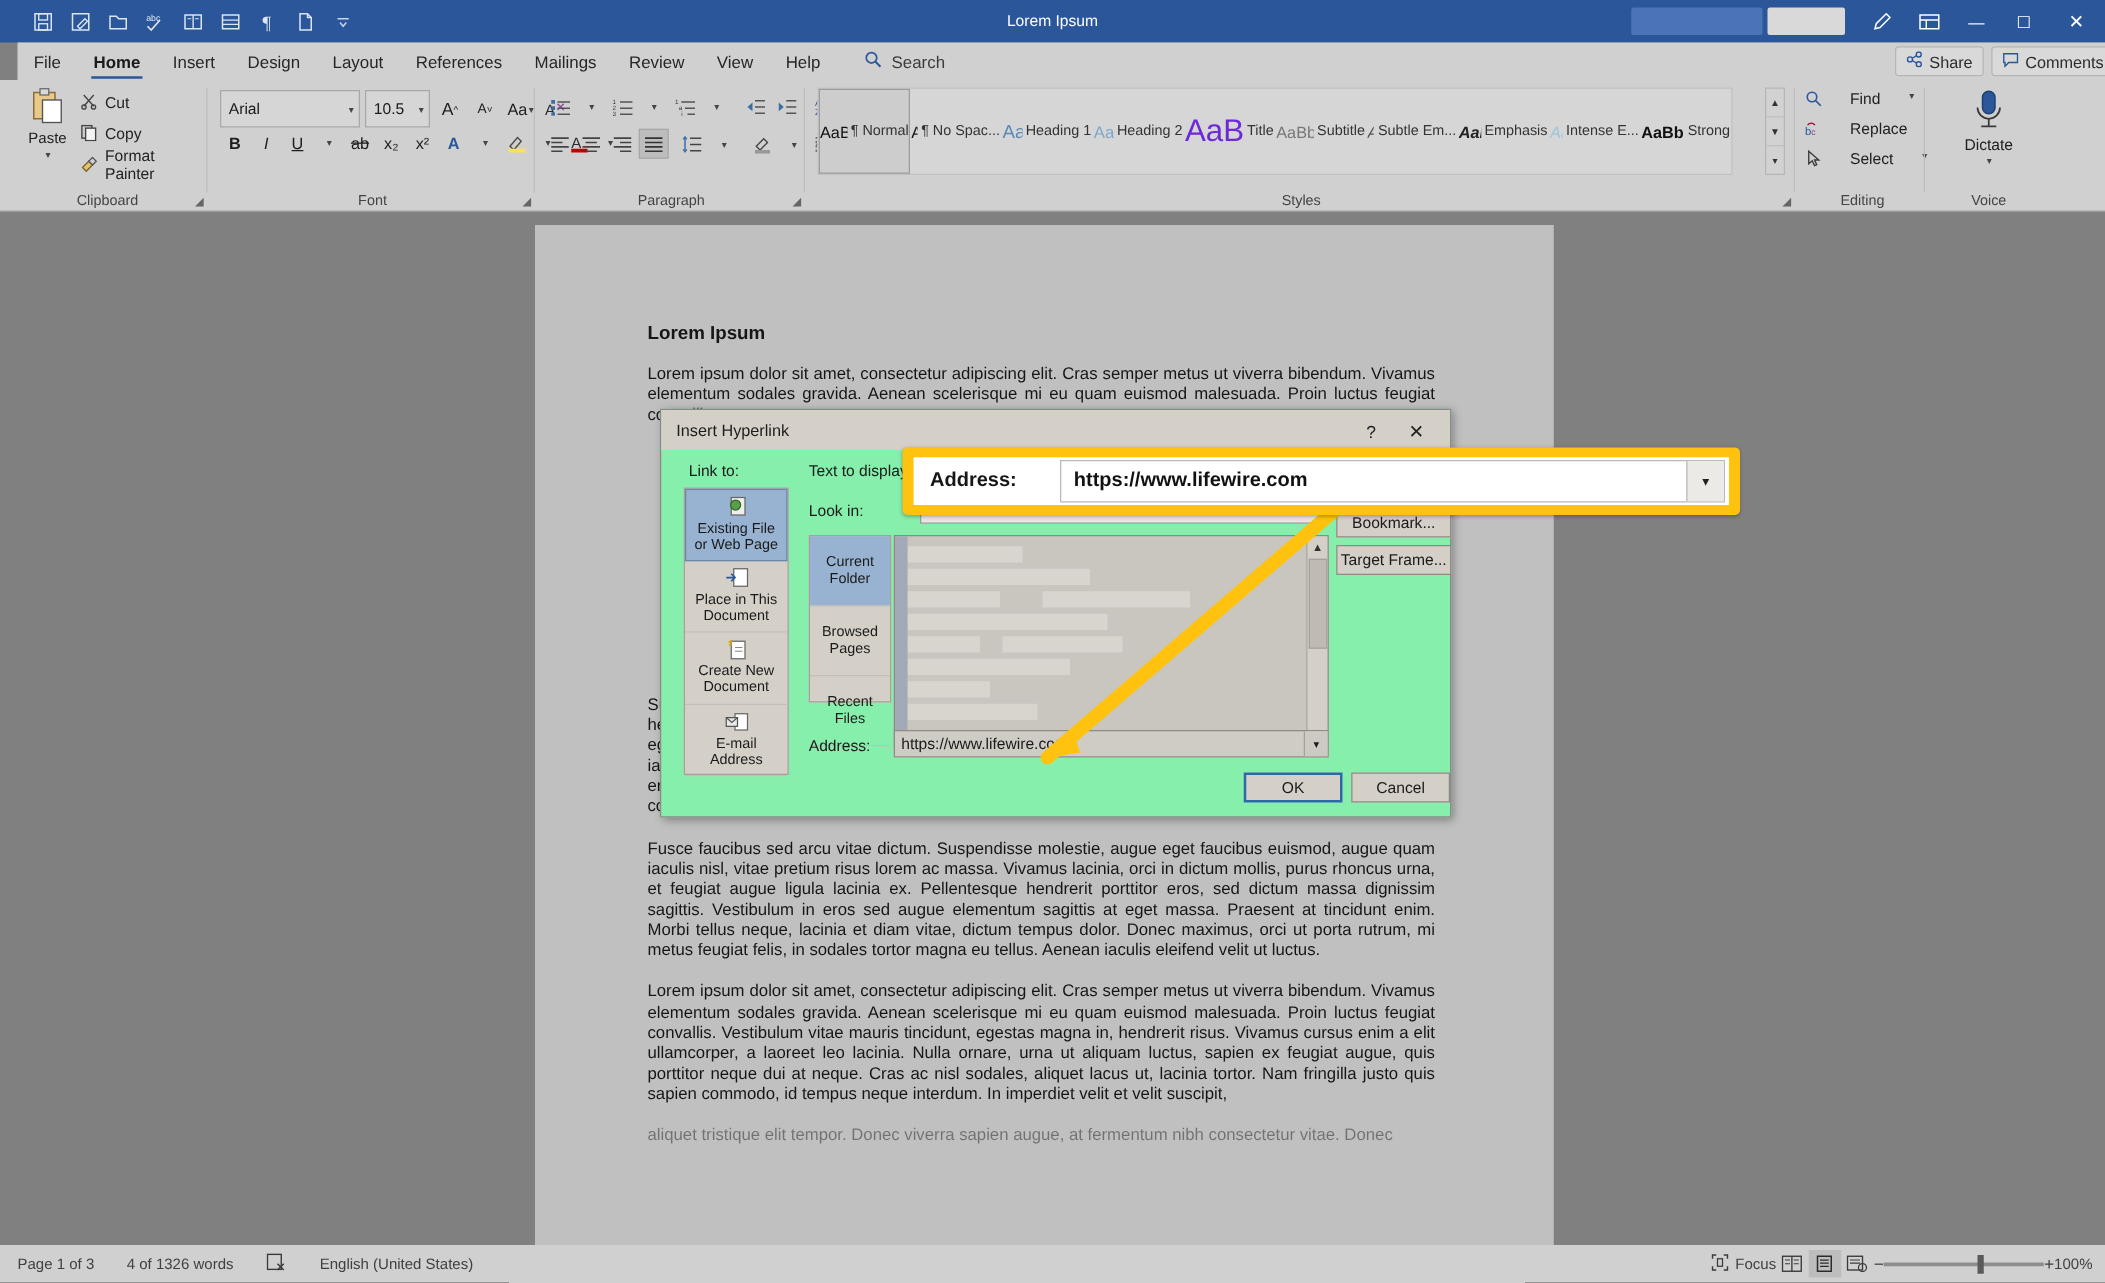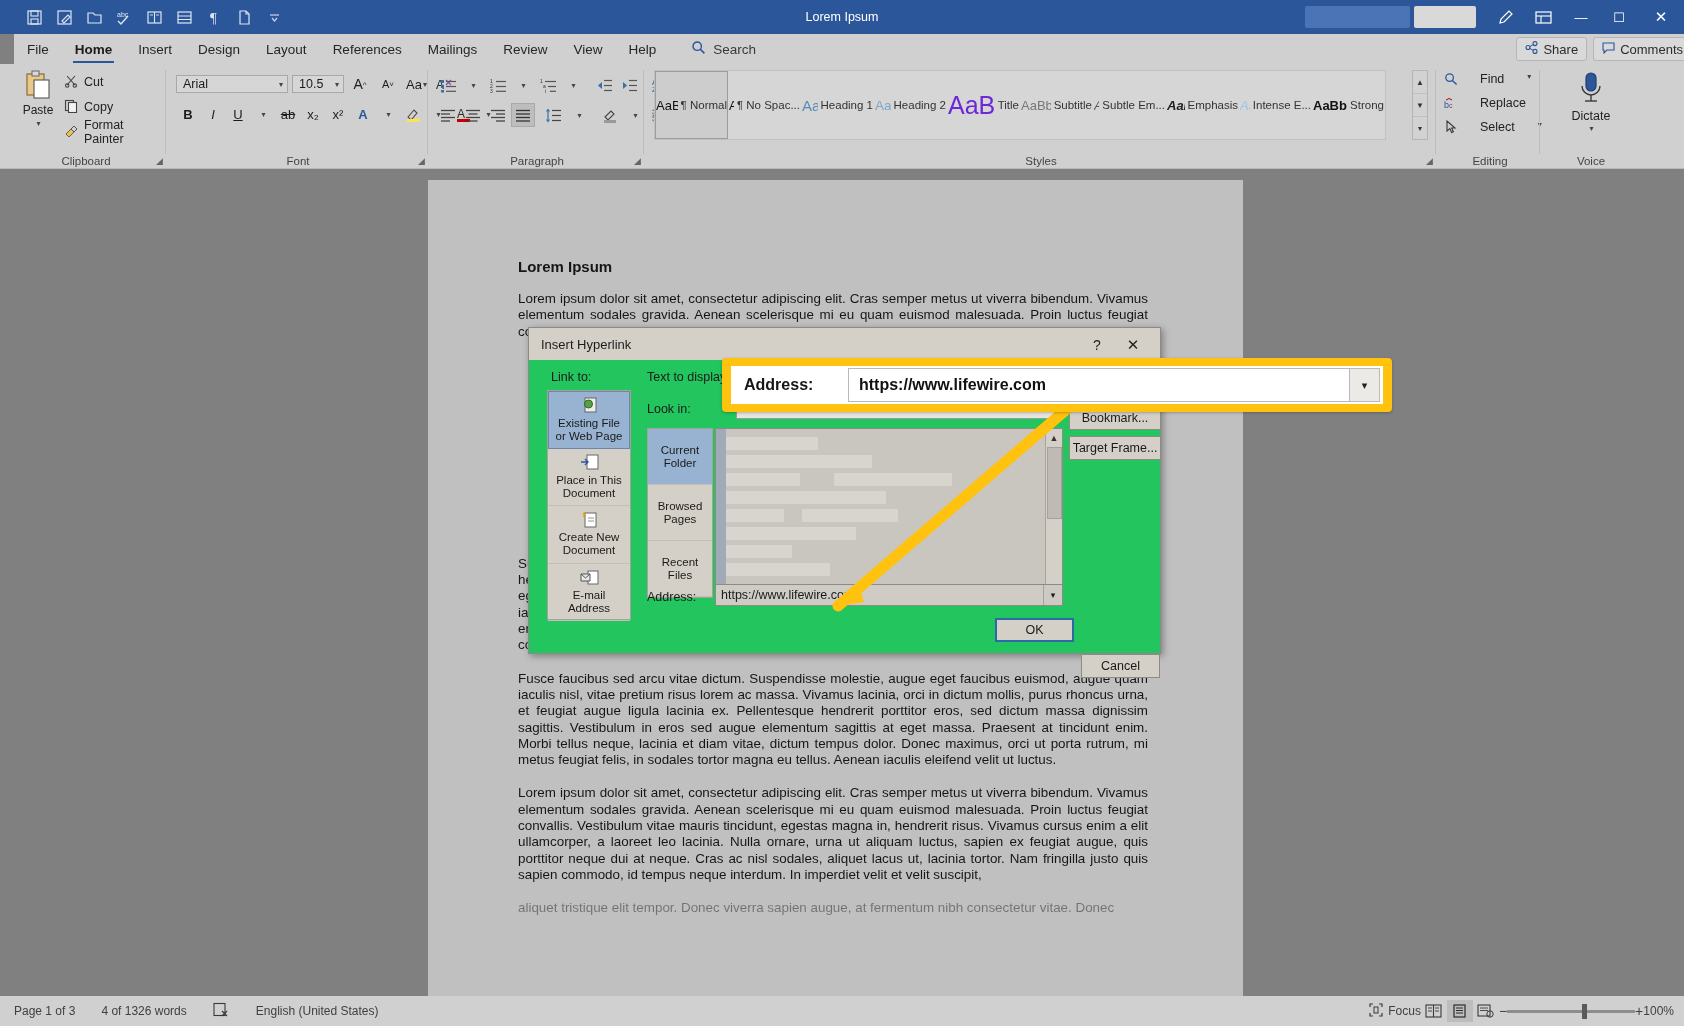--- a/index.html
+++ b/index.html
@@ -87,21 +87,21 @@
   .cb-item{
     position:absolute;left:58px;display:flex;align-items:center;gap:6px;font-size:12.5px;color:#222;
     height:20px;
   }
 
   
   #g-font{ left:168px; width:260px; }
   .f-row1{ position:absolute;left:8px;top:8px;display:flex;align-items:center;gap:4px; }
   .f-row2{ position:absolute;left:8px;top:38px;display:flex;align-items:center;gap:1px; }
   .combo{
-    height:18px;border:1px solid #a8a8a8;background:#d6d6d6;display:flex;align-items:center;
+    height:30px;border:1px solid #a8a8a8;background:#d6d6d6;display:flex;align-items:center;
     justify-content:space-between;padding:0 4px 0 6px;font-size:12.5px;color:#1a1a1a;
   }
   .rbtn{
     min-width:24px;height:24px;display:flex;align-items:center;justify-content:center;
     font-size:13px;color:#1d1d1d;padding:0 2px;
   }
   .rbtn.on{ background:#bdbdbd;border:1px solid #a9a9a9; }
   .caret{ font-size:8px;color:#444;margin-left:1px; }
 
   
@@ -144,21 +144,21 @@
     position:absolute;left:428px;top:10px;width:815px;height:870px;background:#c0c0c0;
   }
   .doc-inner{ position:absolute;left:90px;top:78px;width:630px; }
   .doc-h1{ font-size:15px;font-weight:bold;color:#161616;margin-bottom:16px; }
   .doc-p{
     font-size:13.4px;line-height:16.3px;color:#161616;text-align:justify;margin:0 0 17px 0;
   }
 
   
   .dialog{
-    position:absolute;left:528px;top:327px;width:633px;height:327px;background:#22c55e;
+    position:absolute;left:528px;top:327px;width:633px;height:327px;background:#86efac;
     border:1px solid #8a8a8a;box-shadow:2px 2px 7px rgba(0,0,0,.35);
     font-size:12.5px;color:#1a1a1a;
   }
   .dlg-title{
     position:absolute;left:0;top:0;width:100%;height:32px;background:#d4d0c8;
     display:flex;align-items:center;padding-left:12px;font-size:13px;color:#1c1c1c;
   }
   .dlg-help{ position:absolute;right:52px;top:6px;width:22px;height:22px;display:flex;align-items:center;justify-content:center;font-size:14px;color:#222; }
   .dlg-close{ position:absolute;right:14px;top:6px;width:26px;height:22px;display:flex;align-items:center;justify-content:center;font-size:15px;color:#222; }
 
@@ -178,21 +178,21 @@
   .ttd-label{ position:absolute;left:118px;top:42px;font-size:12.5px; }
   .ttd-input{
     position:absolute;left:207px;top:38px;width:325px;height:21px;
     background:#fff;border:1px solid #9a9a9a;font-size:12.5px;padding:1px 4px;overflow:hidden;white-space:nowrap;
   }
   .lookin-label{ position:absolute;left:118px;top:74px;font-size:12.5px; }
   .lookin-combo{
     position:absolute;left:207px;top:70px;width:325px;height:21px;background:#e8e5df;border:1px solid #9a9a9a;
   }
 
-  .sidebtns{ position:absolute;left:118px;top:100px;width:66px;height:170px;border:1px solid #a6a29a;background:#d4d0c8; }
+  .sidebtns{ position:absolute;left:118px;top:100px;width:66px;height:134px;border:1px solid #a6a29a;background:#d4d0c8; }
   .sb-item{
     height:56px;display:flex;align-items:center;justify-content:center;text-align:center;
     font-size:11.5px;line-height:13px;border-bottom:1px solid #c3bfb7;
   }
   .sb-item.sel{ background:#98b3d1; }
 
   .filelist{
     position:absolute;left:186px;top:100px;width:348px;height:170px;
     background:#c9c6c0;border:1px solid #8f8b84;overflow:hidden;
   }
@@ -210,21 +210,21 @@
     display:flex;align-items:center;
   }
   .addr-text{ flex:1;font-size:12.5px;padding-left:5px;color:#1a1a1a;white-space:nowrap;overflow:hidden; }
   .addr-drop{ width:19px;height:20px;display:flex;align-items:center;justify-content:center;font-size:9px;background:#cdcac4;border-left:1px solid #a5a19a; }
   .ok-btn{
     position:absolute;left:466px;top:290px;width:79px;height:24px;background:#d4d0c8;
     border:2px solid #2b6aaa;font-size:12.5px;display:flex;align-items:center;justify-content:center;
   }
   .cancel-btn{
     position:absolute;left:552px;top:290px;width:79px;height:24px;background:#d4d0c8;
-    border:1px solid #8f8b84;font-size:12.5px;display:flex;align-items:center;justify-content:center;margin-top:36px;
+    border:1px solid #8f8b84;font-size:12.5px;display:flex;align-items:center;justify-content:center;
   }
 
   
   .rbtns{ position:absolute;left:540px;top:78px;width:92px; }
   .rbtn-d{
     width:92px;height:24px;background:#d4d0c8;border:1px solid #8f8b84;font-size:12.5px;
     display:flex;align-items:center;justify-content:center;margin-bottom:6px;
   }
 
   

